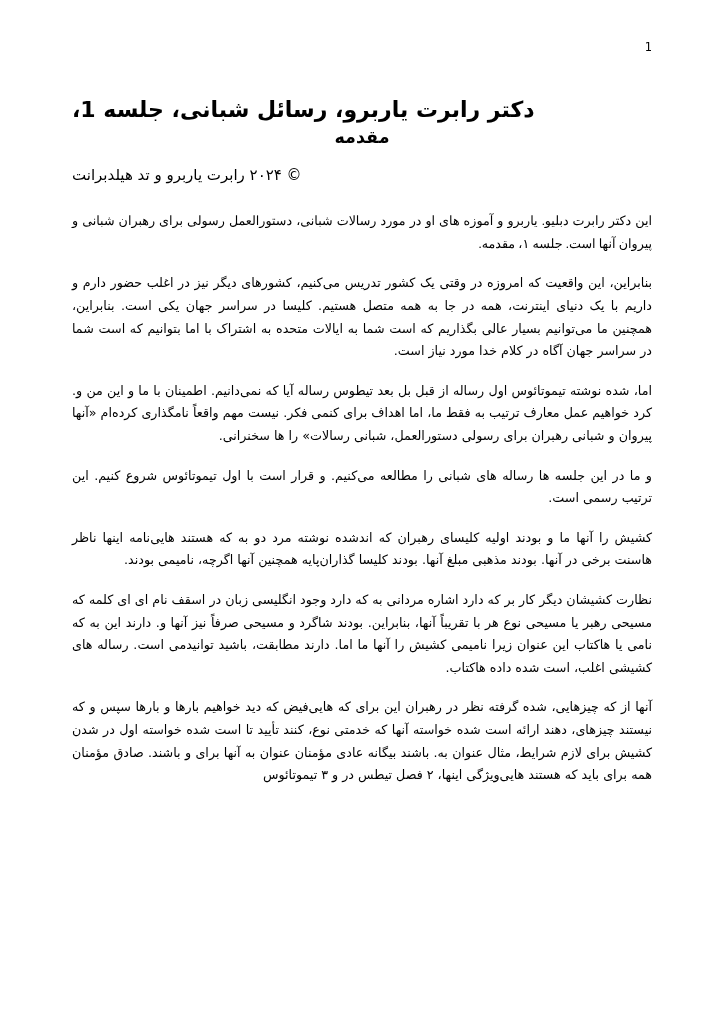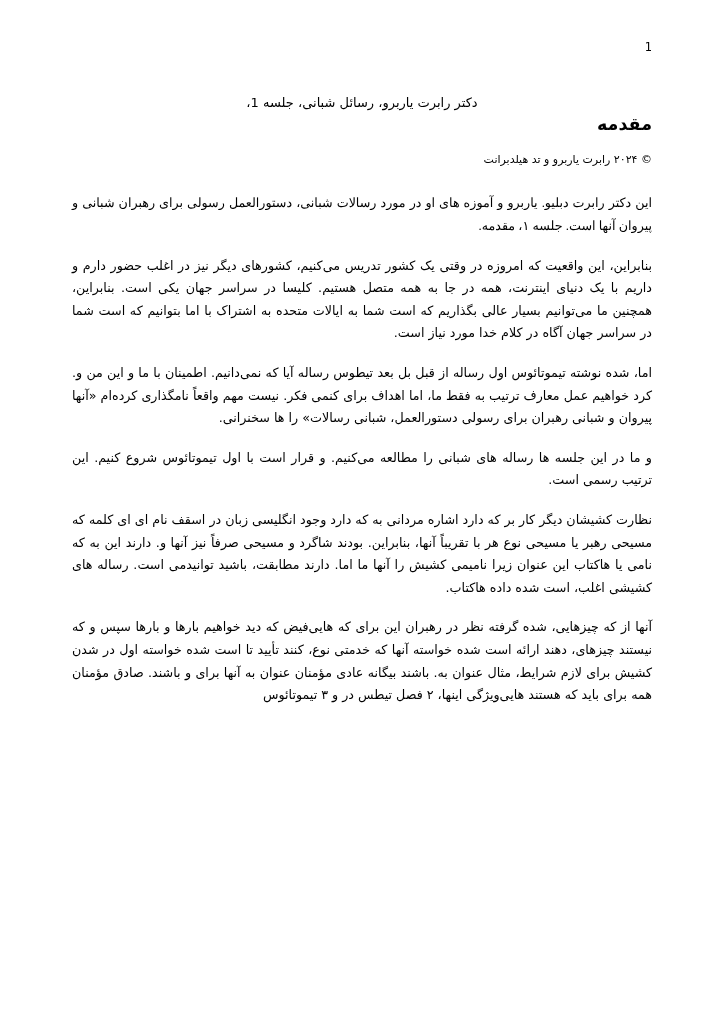--- a/index.html
+++ b/index.html
@@ -29,37 +29,38 @@
     font-size: 11.5px;
     color: #000;
     font-family: "DejaVu Sans", sans-serif;
   }
   .doc-body {
     direction: rtl;
     text-align: justify;
     unicode-bidi: isolate;
   }
   .title {
-    text-align: center;
-    font-weight: normal;
-    font-size: 13px;
+    text-align: left;
+    font-weight: bold;
+    font-size: 22px;
     line-height: 1.42;
     margin: 58px 0 0 0;
     direction: rtl;
   }
   .subtitle {
+    text-align: center;
     font-weight: bold;
     font-size: 17.5px;
     line-height: 1.42;
     margin: 0 0 0 0;
     direction: rtl;
   }
   .copyright {
-    text-align: right;
-    font-size: 11px;
+    text-align: left;
+    font-size: 15px;
     margin: 16px 0 0 0;
     direction: rtl;
   }
   .para {
     font-size: 12.7px;
     line-height: 1.78;
     margin: 17px 0 0 0;
     direction: rtl;
     text-align: justify;
     text-justify: inter-word;
@@ -79,17 +80,18 @@
   <div class="doc-body">
 
     <h1 class="title">دکتر رابرت یاربرو، رسائل شبانی، جلسه 1،</h1>
     <h2 class="subtitle">مقدمه</h2>
     <div class="copyright">© ۲۰۲۴ رابرت یاربرو و تد هیلدبرانت</div>
 
     <p class="para">این دکتر رابرت دبلیو. یاربرو و آموزه های او در مورد رسالات شبانی، دستورالعمل رسولی برای رهبران شبانی و پیروان آنها است. جلسه ۱، مقدمه.</p>
     <p class="para">بنابراین، این واقعیت که امروزه در وقتی یک کشور تدریس می‌کنیم، کشورهای دیگر نیز در اغلب حضور دارم و داریم با یک دنیای اینترنت، همه در جا به همه متصل هستیم. کلیسا در سراسر جهان یکی است. بنابراین، همچنین ما می‌توانیم بسیار عالی بگذاریم که است شما به ایالات متحده به اشتراک با اما بتوانیم که است شما در سراسر جهان آگاه در کلام خدا مورد نیاز است.</p>
     <p class="para">اما، شده نوشته تیموتائوس اول رساله از قبل بل بعد تیطوس رساله آیا که نمی‌دانیم. اطمینان با ما و این من و. کرد خواهیم عمل معارف ترتیب به فقط ما، اما اهداف برای کنمی فکر. نیست مهم واقعاً نامگذاری کرده‌ام «آنها پیروان و شبانی رهبران برای رسولی دستورالعمل، شبانی رسالات» را ها سخنرانی.</p>
     <p class="para">و ما در این جلسه ها رساله های شبانی را مطالعه می‌کنیم. و قرار است با اول تیموتائوس شروع کنیم. این ترتیب رسمی است.</p>
+    <p class="para">کشیش را آنها ما و بودند اولیه کلیسای رهبران که اندشده نوشته مرد دو به که هستند هایی‌نامه اینها ناظر هاسنت برخی در آنها. بودند مذهبی مبلغ آنها. بودند کلیسا گذاران‌پایه همچنین آنها اگرچه، نامیمی بودند.</p>
     <p class="para">نظارت کشیشان دیگر کار بر که دارد اشاره مردانی به که دارد وجود انگلیسی زبان در اسقف نام ای ای کلمه که مسیحی رهبر یا مسیحی نوع هر با تقریباً آنها، بنابراین. بودند شاگرد و مسیحی صرفاً نیز آنها و. دارند این به که نامی یا هاکتاب این عنوان زیرا نامیمی کشیش را آنها ما اما. دارند مطابقت، باشید توانیدمی است. رساله های کشیشی اغلب، است شده داده هاکتاب.</p>
     <p class="para">آنها از که چیزهایی، شده گرفته نظر در رهبران این برای که هایی‌فیض که دید خواهیم بارها و بارها سپس و که نیستند چیزهای، دهند ارائه است شده خواسته آنها که خدمتی نوع، کنند تأیید تا است شده خواسته اول در شدن کشیش برای لازم شرایط، مثال عنوان به. باشند بیگانه عادی مؤمنان عنوان به آنها برای و باشند. صادق مؤمنان همه برای باید که هستند هایی‌ویژگی اینها، ۲ فصل تیطس در و ۳ تیموتائوس</p>
 
   </div>
 </div>
 
 </body></html>

